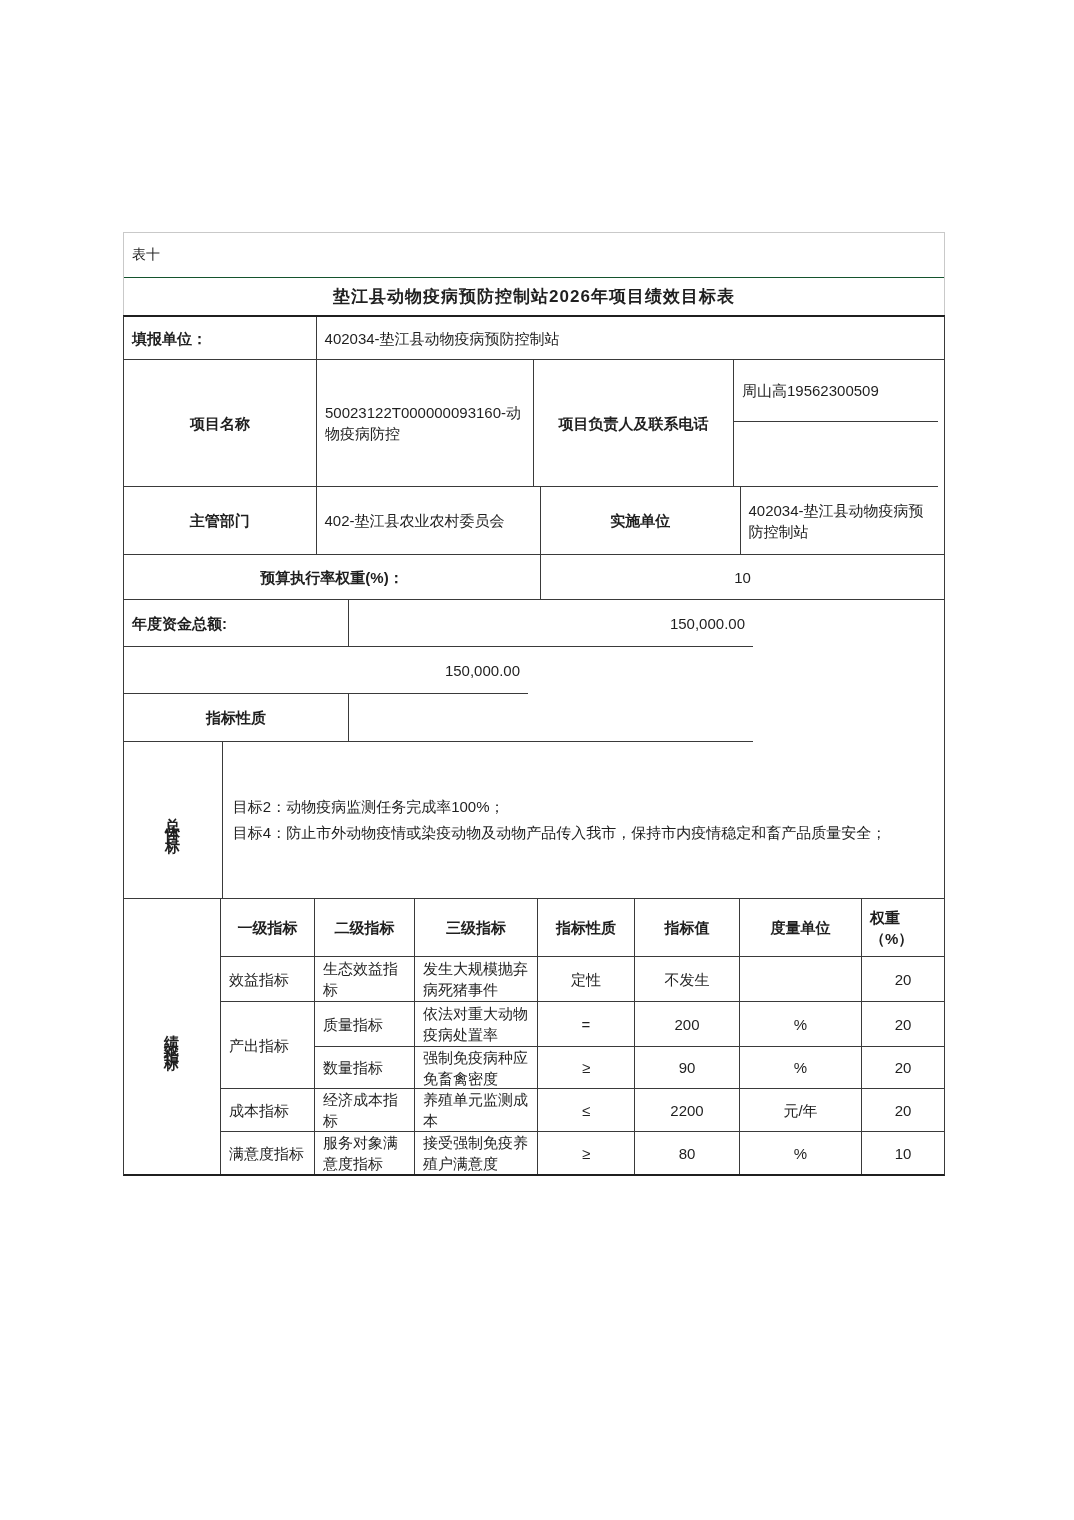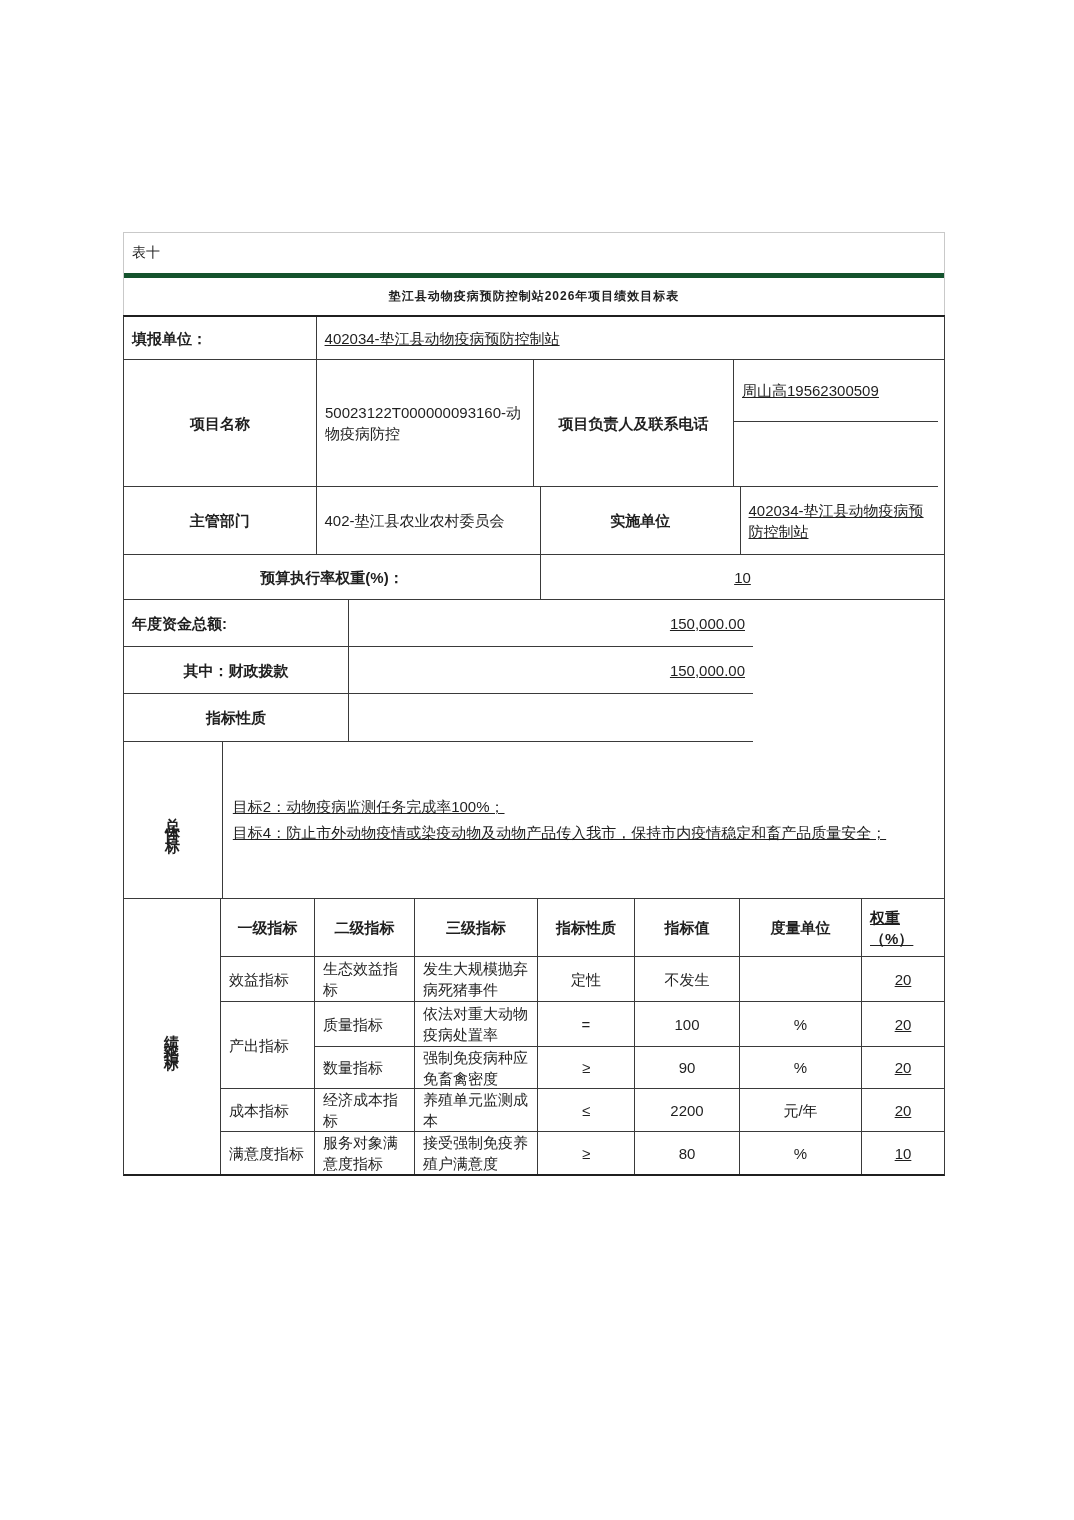--- a/index.html
+++ b/index.html
@@ -8,41 +8,41 @@
     width: 1074px; height: 1520px;
     position: relative;
     font-family: "Liberation Sans", "DejaVu Sans", sans-serif;
     color: #1f1f1f;
     font-size: 15px;
   }
   #doc { position: absolute; left: 123px; top: 232px; width: 822px; }
 
   
   .light-block { border: 1px solid #c9c9c9; border-bottom: none; background: #fff; }
-  .light-row1 { height: 45px; border-bottom: 5px solid #14532d; display: flex; align-items: center; padding-left: 8px; font-size: 14px; }
+  .light-row1 { height: 45px; border-bottom: 1px solid #14532d; display: flex; align-items: center; padding-left: 8px; font-size: 14px; }
   .light-row2 { height: 37px; display: flex; align-items: center; justify-content: center; }
-  .doc-title { font-weight: bold; font-size: 12px; letter-spacing: 1px; }
+  .doc-title { font-weight: bold; font-size: 17px; letter-spacing: 1px; }
 
   
   .main {
     border-left: 1px solid #3a3a3a;
     border-right: 1px solid #3a3a3a;
     border-top: 2px solid #1f1f1f;
     border-bottom: 2px solid #1f1f1f;
     background: #fff;
   }
   .row { display: flex; }
   .cell {
     border-right: 1px solid #3a3a3a;
     border-bottom: 1px solid #3a3a3a;
     display: flex; align-items: center;
     padding: 4px 8px;
     line-height: 21px;
   }
-  .cell.last-col { border-right: none; text-decoration: underline; }
+  .cell.last-col { border-right: none; }
   .cell.no-bb { border-bottom: none; }
   .bold { font-weight: bold; }
   .center { justify-content: center; text-align: left; }
   .right { justify-content: flex-end; text-align: right; }
   .nopad { padding: 0; }
   .col { display: flex; flex-direction: column; }
   .vertical-label {
     writing-mode: vertical-lr;
     text-orientation: upright;
     letter-spacing: 7px;
@@ -93,21 +93,20 @@
       <div class="cell last-col center" style="width:404px">10</div>
     </div>
 
     <div class="row" style="height:142px">
       <div class="col" style="width:629px">
         <div class="row" style="height:47px">
           <div class="cell bold" style="width:225px">年度资金总额:</div>
           <div class="cell last-col right" style="width:404px">150,000.00</div>
         </div>
         <div class="row" style="height:47px">
-          <div class="cell bold center" style="width:225px">其中：财政拨款</div>
           <div class="cell last-col right" style="width:404px">150,000.00</div>
         </div>
         <div class="row" style="height:48px">
           <div class="cell bold center" style="width:225px">指标性质</div>
           <div class="cell last-col right" style="width:404px"></div>
         </div>
       </div>
     </div>
 
     <div class="row" style="height:157px">
@@ -148,21 +147,21 @@
           <div class="cell center last-col" style="width:82px">20</div>
         </div>
 
         <div class="row" style="height:87px">
           <div class="cell" style="width:94px; height:87px">产出指标</div>
           <div class="col" style="width:629px">
             <div class="row" style="height:45px">
               <div class="cell" style="width:100px">质量指标</div>
               <div class="cell" style="width:123px">依法对重大动物疫病处置率</div>
               <div class="cell center" style="width:97px">=</div>
-              <div class="cell center" style="width:105px">100</div>
+              <div class="cell center" style="width:105px">200</div>
               <div class="cell center" style="width:122px">%</div>
               <div class="cell center last-col" style="width:82px">20</div>
             </div>
             <div class="row" style="height:42px">
               <div class="cell" style="width:100px">数量指标</div>
               <div class="cell" style="width:123px">强制免疫病种应免畜禽密度</div>
               <div class="cell center" style="width:97px">≥</div>
               <div class="cell center" style="width:105px">90</div>
               <div class="cell center" style="width:122px">%</div>
               <div class="cell center last-col" style="width:82px">20</div>

